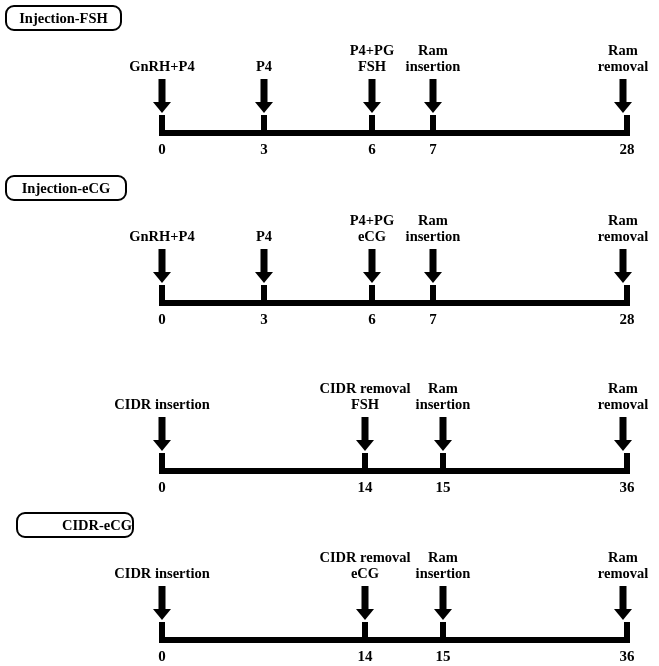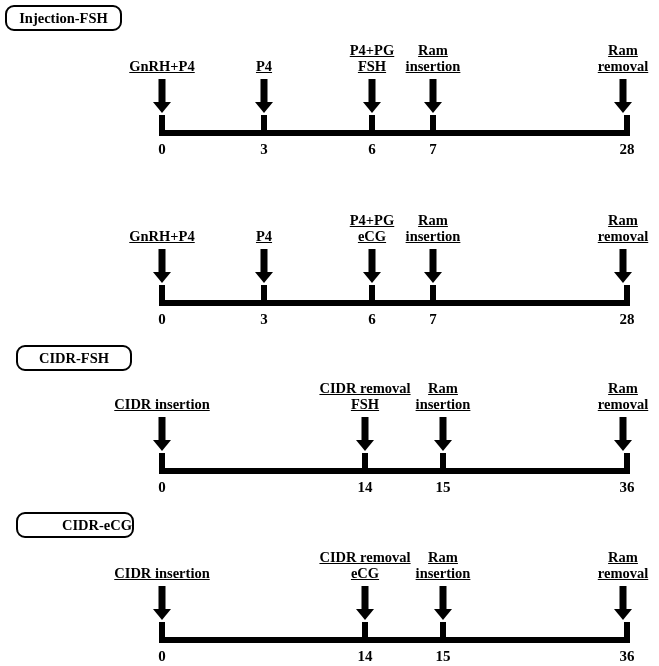--- a/index.html
+++ b/index.html
@@ -66,21 +66,20 @@
     position: absolute;
     transform: translateX(-50%);
     text-align: center;
     white-space: nowrap;
   }
   .event-label {
     font-weight: bold;
     font-size: 14.5px;
     line-height: 1.08;
     white-space: nowrap;
-    text-decoration: underline;
   }
   .arrow {
     position: absolute;
     transform: translateX(-50%);
     width: 18px;
   }
   .arrow-shaft {
     position: absolute;
     left: 50%;
     transform: translateX(-50%);
@@ -151,20 +150,23 @@
       <div class="event" style="left: 623px; top: 43px;">
         <div class="event-label" style="height: 16px;">Ram</div>
         <div class="event-label" style="height: 16px;">removal</div>
       </div>
       <div class="arrow" style="left: 623px; top: 79px; height: 34px;">
         <div class="arrow-shaft" style="height: 25px;"></div>
         <div class="arrow-head" style="top: 23px;"></div>
       </div>
     </div>
     <div class="panel" style="top: 0px; height: 666px;">
+      <div class="panel-title-box" style="left: 5px; top: 175px; width: 122px;">
+        <span class="panel-title-text">Injection-eCG</span>
+      </div>
       <div class="axis-line" style="left: 160px; width: 468px; top: 300px;"></div>
       <div class="tick" style="left: 159px; top: 285px; height: 21px;"></div>
       <div class="tick-label" style="left: 162px; top: 312px;">0</div>
       <div class="tick" style="left: 261px; top: 285px; height: 21px;"></div>
       <div class="tick-label" style="left: 264px; top: 312px;">3</div>
       <div class="tick" style="left: 369px; top: 285px; height: 21px;"></div>
       <div class="tick-label" style="left: 372px; top: 312px;">6</div>
       <div class="tick" style="left: 430px; top: 285px; height: 21px;"></div>
       <div class="tick-label" style="left: 433px; top: 312px;">7</div>
       <div class="tick" style="left: 624px; top: 285px; height: 21px;"></div>
@@ -202,23 +204,20 @@
       <div class="event" style="left: 623px; top: 213px;">
         <div class="event-label" style="height: 16px;">Ram</div>
         <div class="event-label" style="height: 16px;">removal</div>
       </div>
       <div class="arrow" style="left: 623px; top: 249px; height: 34px;">
         <div class="arrow-shaft" style="height: 25px;"></div>
         <div class="arrow-head" style="top: 23px;"></div>
       </div>
     </div>
     <div class="panel" style="top: 0px; height: 666px;">
-      <div class="panel-title-box" style="left: 16px; top: 345px; width: 116px;">
-        <span class="panel-title-text">CIDR-FSH</span>
-      </div>
       <div class="axis-line" style="left: 160px; width: 468px; top: 468px;"></div>
       <div class="tick" style="left: 159px; top: 453px; height: 21px;"></div>
       <div class="tick-label" style="left: 162px; top: 480px;">0</div>
       <div class="tick" style="left: 362px; top: 453px; height: 21px;"></div>
       <div class="tick-label" style="left: 365px; top: 480px;">14</div>
       <div class="tick" style="left: 440px; top: 453px; height: 21px;"></div>
       <div class="tick-label" style="left: 443px; top: 480px;">15</div>
       <div class="tick" style="left: 624px; top: 453px; height: 21px;"></div>
       <div class="tick-label" style="left: 627px; top: 480px;">36</div>
       <div class="event" style="left: 162px; top: 397px;">

